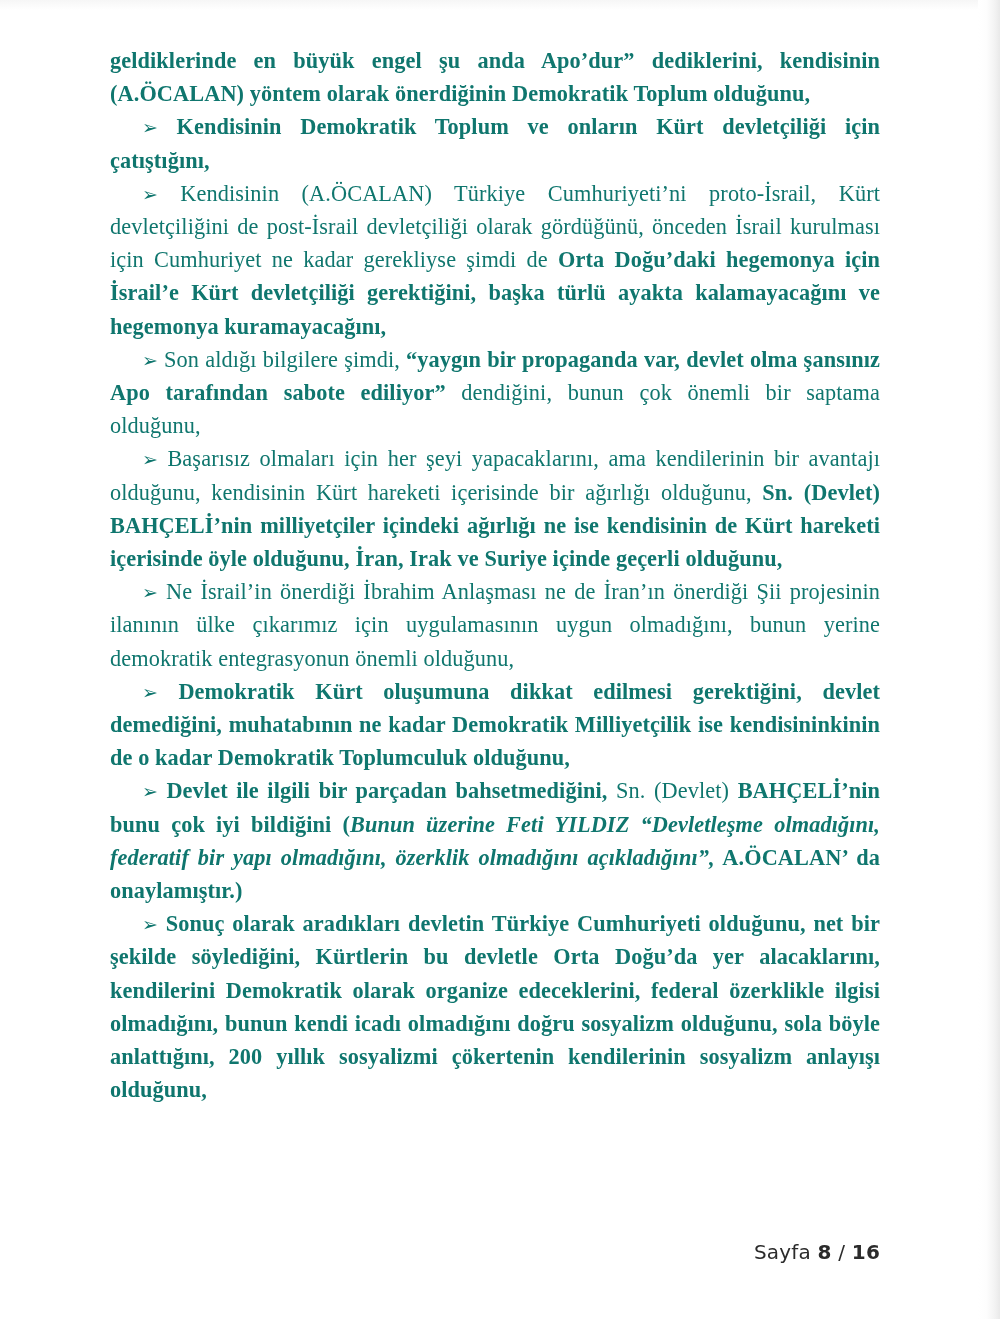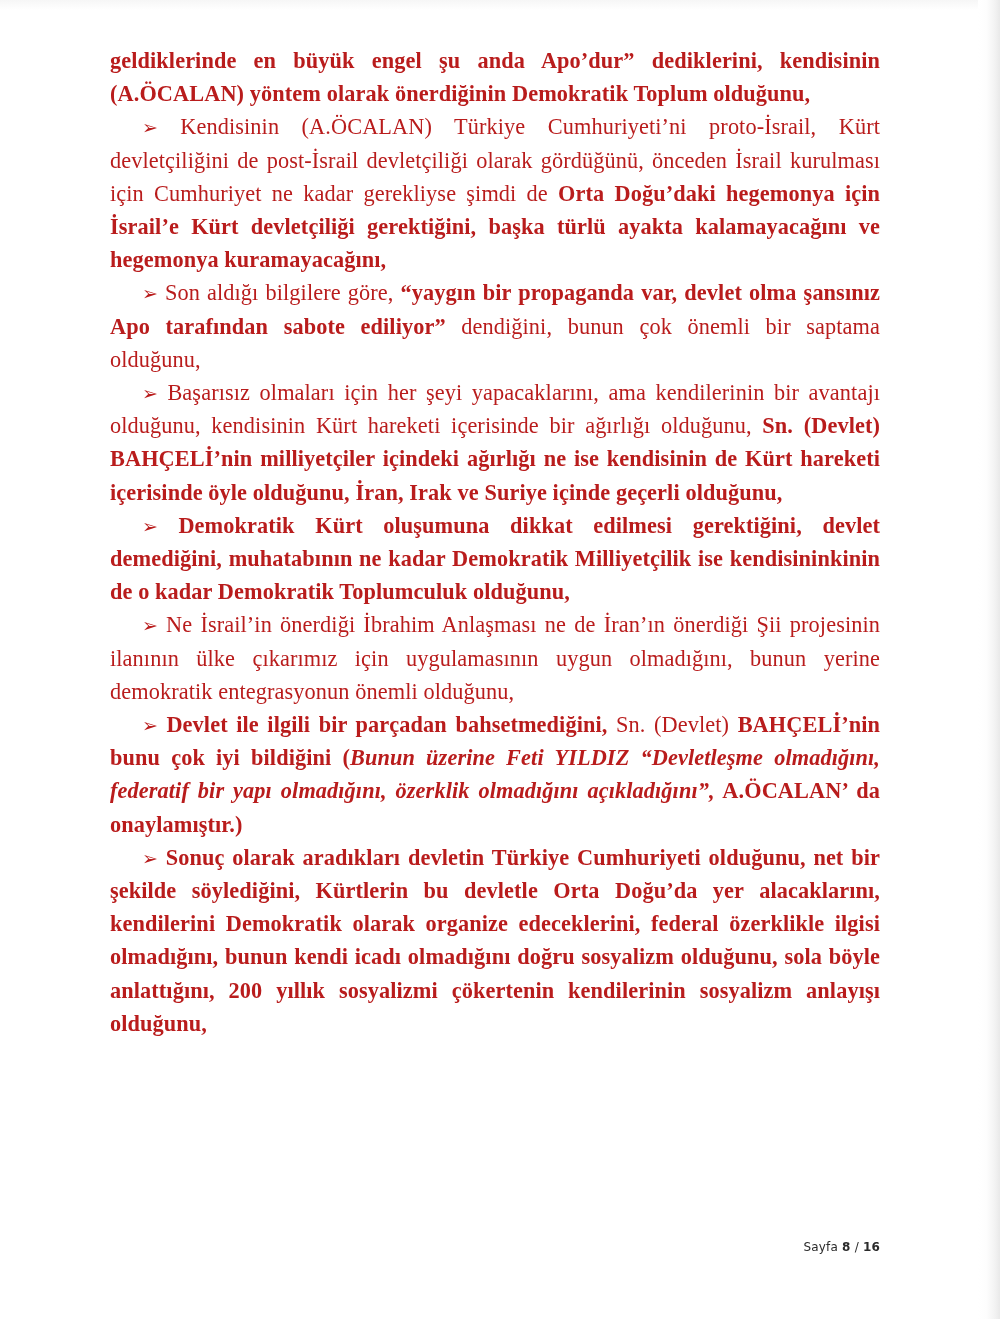--- a/index.html
+++ b/index.html
@@ -42,21 +42,21 @@
     width: 770px;
   }
 
   .para {
     margin: 0;
     text-align: justify;
     text-justify: inter-word;
     font-size: 22.3px;
     line-height: 33.2px;
     letter-spacing: 0.1px;
-    color: #b91c1c;
+    color: #0f766e;
   }
   .para .b { font-weight: bold; }
   .para .r { font-weight: normal; }
   .para .bi { font-weight: bold; font-style: italic; }
 
   
   .para.bulleted {
     text-indent: 32px;
   }
   .arrow {
@@ -68,39 +68,40 @@
   }
   .gap { letter-spacing: 0; }
 
   .footer {
     position: absolute;
     left: 0;
     top: 1240px;
     width: 880px;
     text-align: right;
     font-family: "DejaVu Sans", "Liberation Sans", sans-serif;
-    font-size: 12px;
+    font-size: 20px;
     color: #2b2b2b;
     letter-spacing: 0.2px;
   }
   .footer .num { font-weight: bold; }
 </style>
 </head>
 <body>
 
 <div class="page-edge-top"></div>
 <div class="page-edge-right"></div>
 
 <div class="page" id="doc-body">
     <p class="para"><span class="b">geldiklerinde en büyük engel şu anda Apo’dur” dediklerini, kendisinin (A.ÖCALAN) yöntem olarak önerdiğinin Demokratik Toplum olduğunu,</span></p>
+    <p class="para bulleted"><span class="arrow">➢</span><span class="gap">&nbsp;</span><span class="b">Kendisinin Demokratik Toplum ve onların Kürt devletçiliği için çatıştığını,</span></p>
     <p class="para bulleted"><span class="arrow">➢</span><span class="gap">&nbsp;</span><span class="r">Kendisinin (A.ÖCALAN) Türkiye Cumhuriyeti’ni proto-İsrail, Kürt devletçiliğini de post-İsrail devletçiliği olarak gördüğünü, önceden İsrail kurulması için Cumhuriyet ne kadar gerekliyse şimdi de </span><span class="b">Orta Doğu’daki hegemonya için İsrail’e Kürt devletçiliği gerektiğini, başka türlü ayakta kalamayacağını ve hegemonya kuramayacağını,</span></p>
-    <p class="para bulleted"><span class="arrow">➢</span><span class="gap">&nbsp;</span><span class="r">Son aldığı bilgilere göre, </span><span class="b">“yaygın bir propaganda var, devlet olma şansınız Apo tarafından sabote ediliyor”</span><span class="r"> dendiğini, bunun çok önemli bir saptama olduğunu,</span></p>
+    <p class="para bulleted"><span class="arrow">➢</span><span class="gap">&nbsp;</span><span class="r">Son aldığı bilgilere şimdi, </span><span class="b">“yaygın bir propaganda var, devlet olma şansınız Apo tarafından sabote ediliyor”</span><span class="r"> dendiğini, bunun çok önemli bir saptama olduğunu,</span></p>
     <p class="para bulleted"><span class="arrow">➢</span><span class="gap">&nbsp;</span><span class="r">Başarısız olmaları için her şeyi yapacaklarını, ama kendilerinin bir avantajı olduğunu, kendisinin Kürt hareketi içerisinde bir ağırlığı olduğunu, </span><span class="b">Sn. (Devlet) BAHÇELİ’nin milliyetçiler içindeki ağırlığı ne ise kendisinin de Kürt hareketi içerisinde öyle olduğunu, İran, Irak ve Suriye içinde geçerli olduğunu,</span></p>
+    <p class="para bulleted"><span class="arrow">➢</span><span class="gap">&nbsp;</span><span class="r">Ne İsrail’in önerdiği İbrahim Anlaşması ne de İran’ın önerdiği Şii projesinin ilanının ülke çıkarımız için uygulamasının uygun olmadığını, bunun yerine demokratik entegrasyonun önemli olduğunu,</span></p>
     <p class="para bulleted"><span class="arrow">➢</span><span class="gap">&nbsp;</span><span class="b">Demokratik Kürt oluşumuna dikkat edilmesi gerektiğini, devlet demediğini, muhatabının ne kadar Demokratik Milliyetçilik ise kendisininkinin de o kadar Demokratik Toplumculuk olduğunu,</span></p>
-    <p class="para bulleted"><span class="arrow">➢</span><span class="gap">&nbsp;</span><span class="r">Ne İsrail’in önerdiği İbrahim Anlaşması ne de İran’ın önerdiği Şii projesinin ilanının ülke çıkarımız için uygulamasının uygun olmadığını, bunun yerine demokratik entegrasyonun önemli olduğunu,</span></p>
     <p class="para bulleted"><span class="arrow">➢</span><span class="gap">&nbsp;</span><span class="b">Devlet ile ilgili bir parçadan bahsetmediğini, </span><span class="r">Sn. (Devlet) </span><span class="b">BAHÇELİ’nin bunu çok iyi bildiğini (</span><span class="bi">Bunun üzerine Feti YILDIZ “Devletleşme olmadığını, federatif bir yapı olmadığını, özerklik olmadığını açıkladığını”,</span><span class="b"> A.ÖCALAN’ da onaylamıştır.)</span></p>
     <p class="para bulleted"><span class="arrow">➢</span><span class="gap">&nbsp;</span><span class="b">Sonuç olarak aradıkları devletin Türkiye Cumhuriyeti olduğunu, net bir şekilde söylediğini, Kürtlerin bu devletle Orta Doğu’da yer alacaklarını, kendilerini Demokratik olarak organize edeceklerini, federal özerklikle ilgisi olmadığını, bunun kendi icadı olmadığını doğru sosyalizm olduğunu, sola böyle anlattığını, 200 yıllık sosyalizmi çökertenin kendilerinin sosyalizm anlayışı olduğunu,</span></p>
   </div>
 
 <div class="footer">
   <span>Sayfa</span>
   <span class="num">8</span>
   <span>/</span>
   <span class="num">16</span>
 </div>

